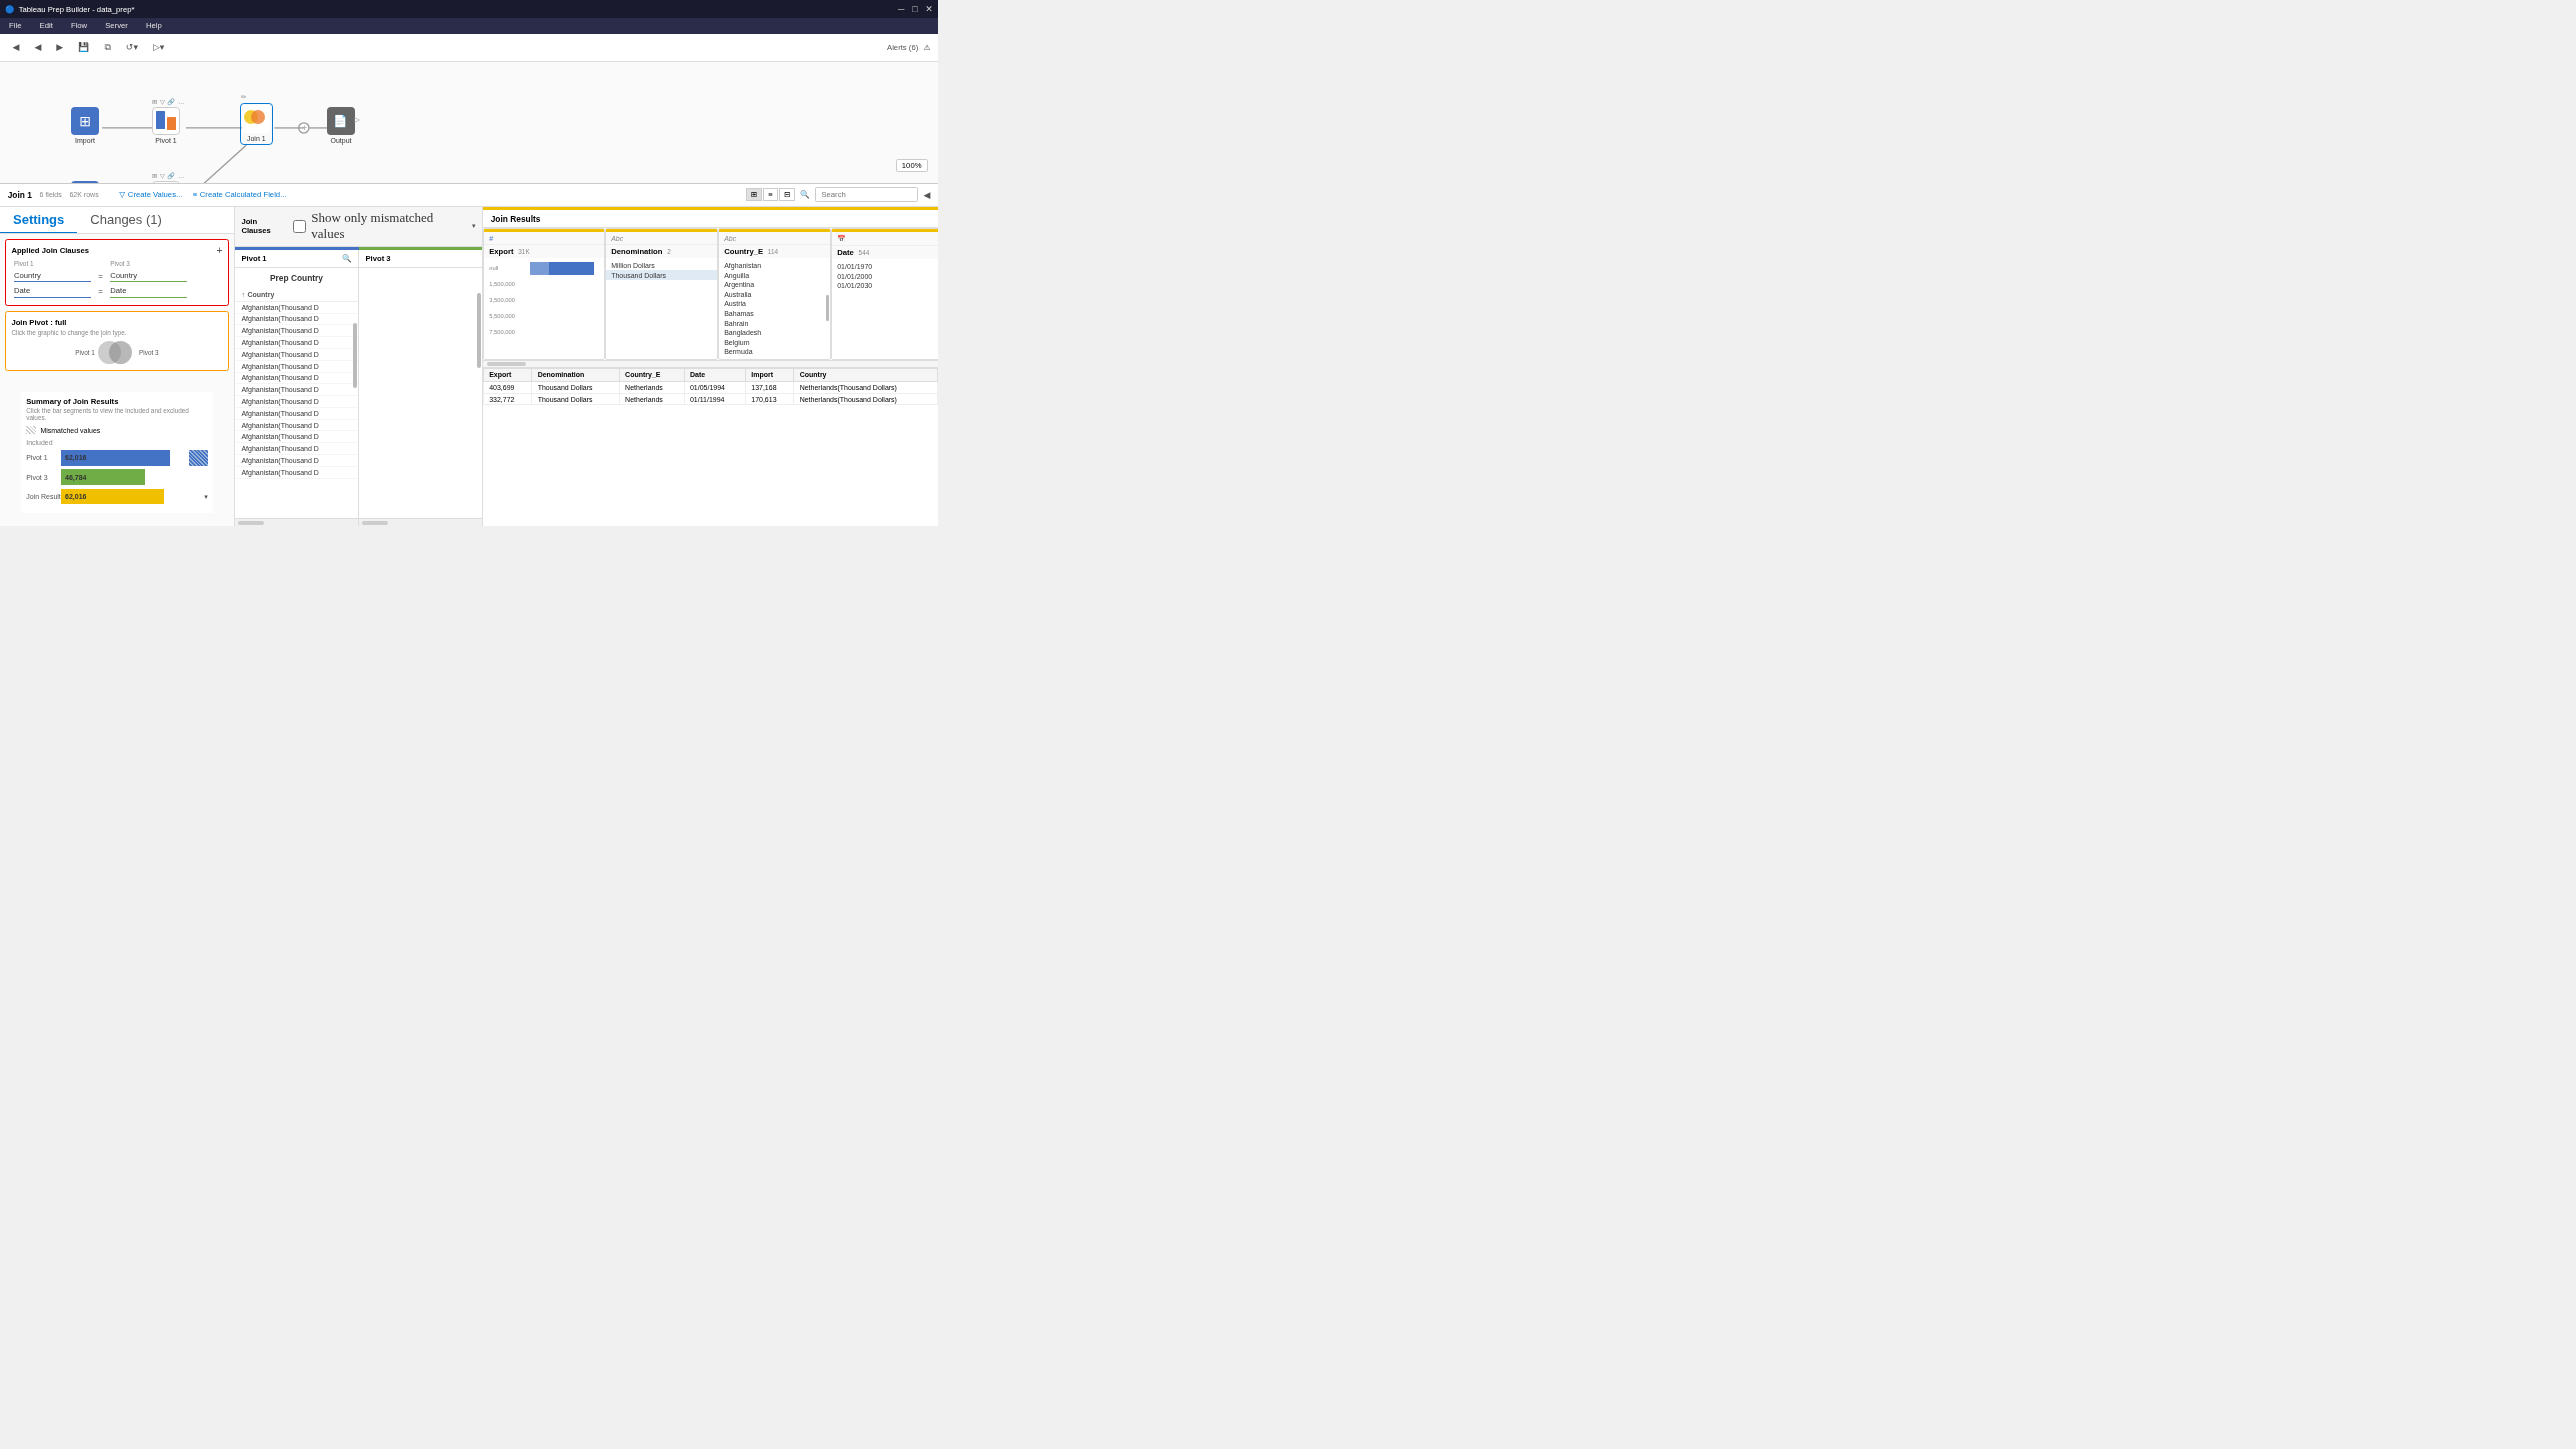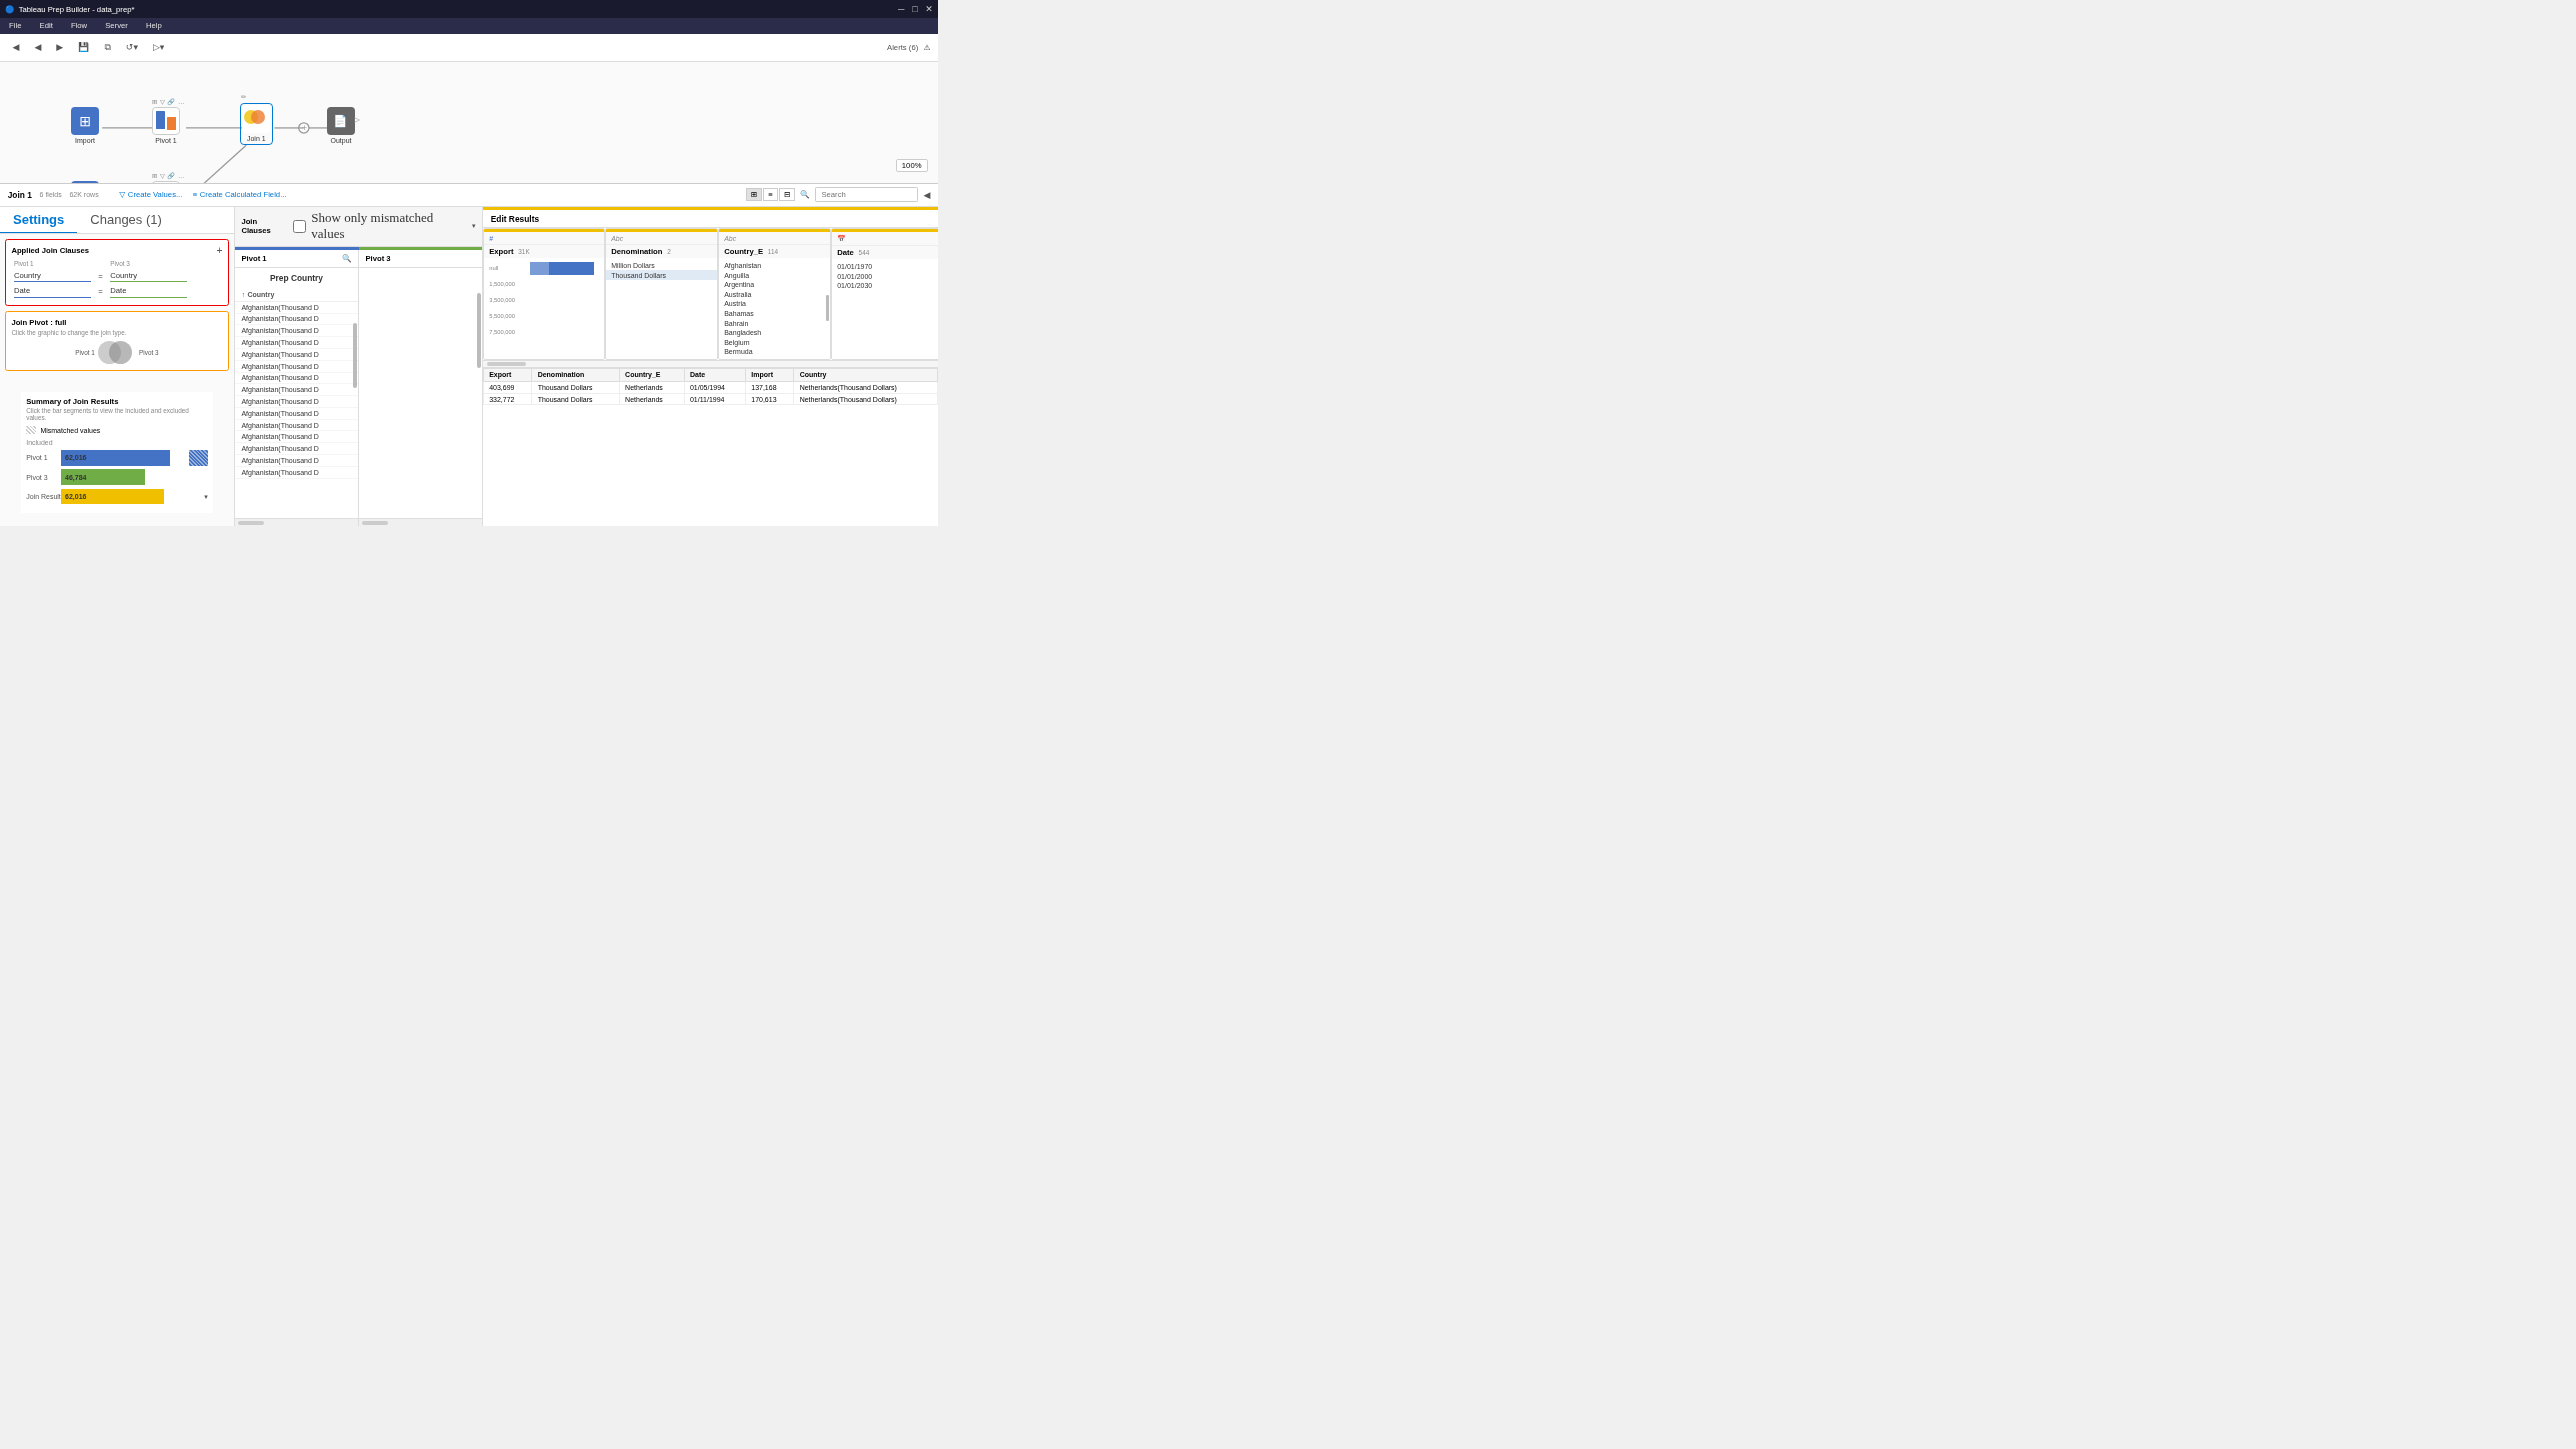--- a/index.html
+++ b/index.html
@@ -800,21 +800,21 @@
     </div>
   </div>
 
   <div class="right-panel">
 
     <div style="display:flex;height:3.2px;">
       <div style="flex:1;background:#f0c000;"></div>
     </div>
 
     <div class="join-results-header">
-      <span>Edit Results</span>
+      <span>Join Results</span>
     </div>
 
     <div style="display:flex;border-bottom:0.6px solid #ddd;overflow-x:auto;">
 
       <div class="field-card" style="min-width:122px;">
         <div style="height:2.6px;background:#f0c000;"></div>
         <div class="field-card-header">
           <span class="icon-hash">#</span>
         </div>
         <div class="field-card-title">

